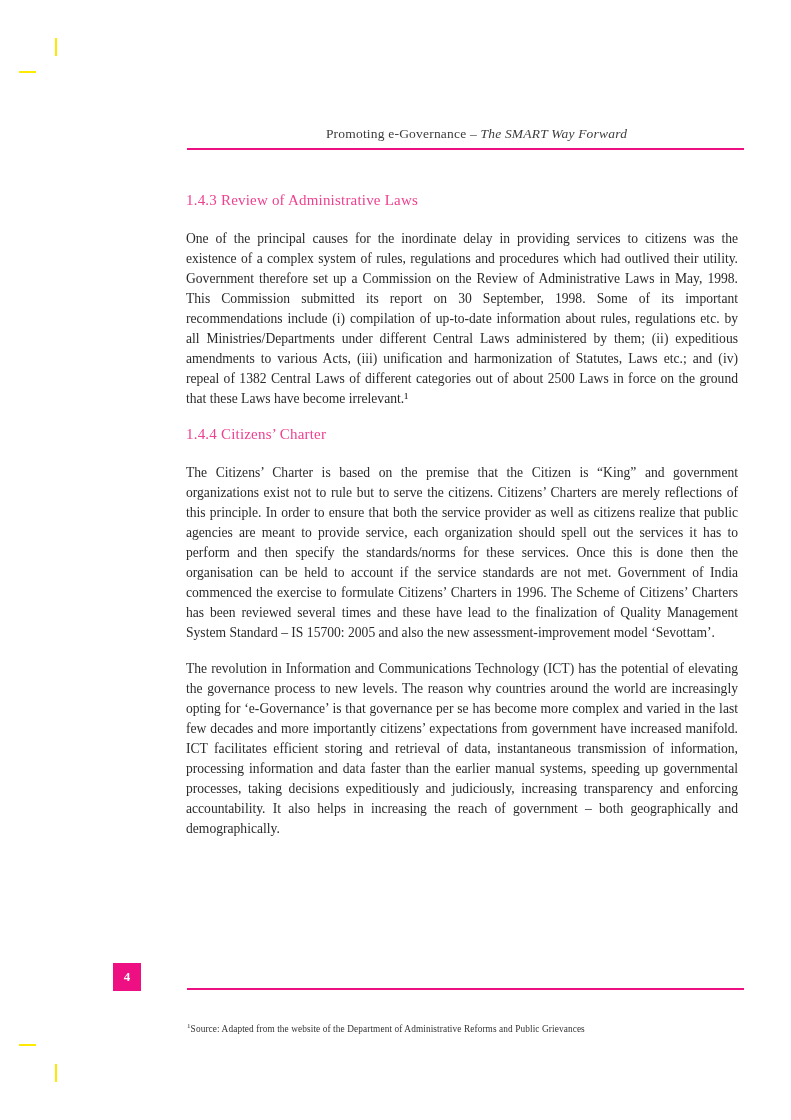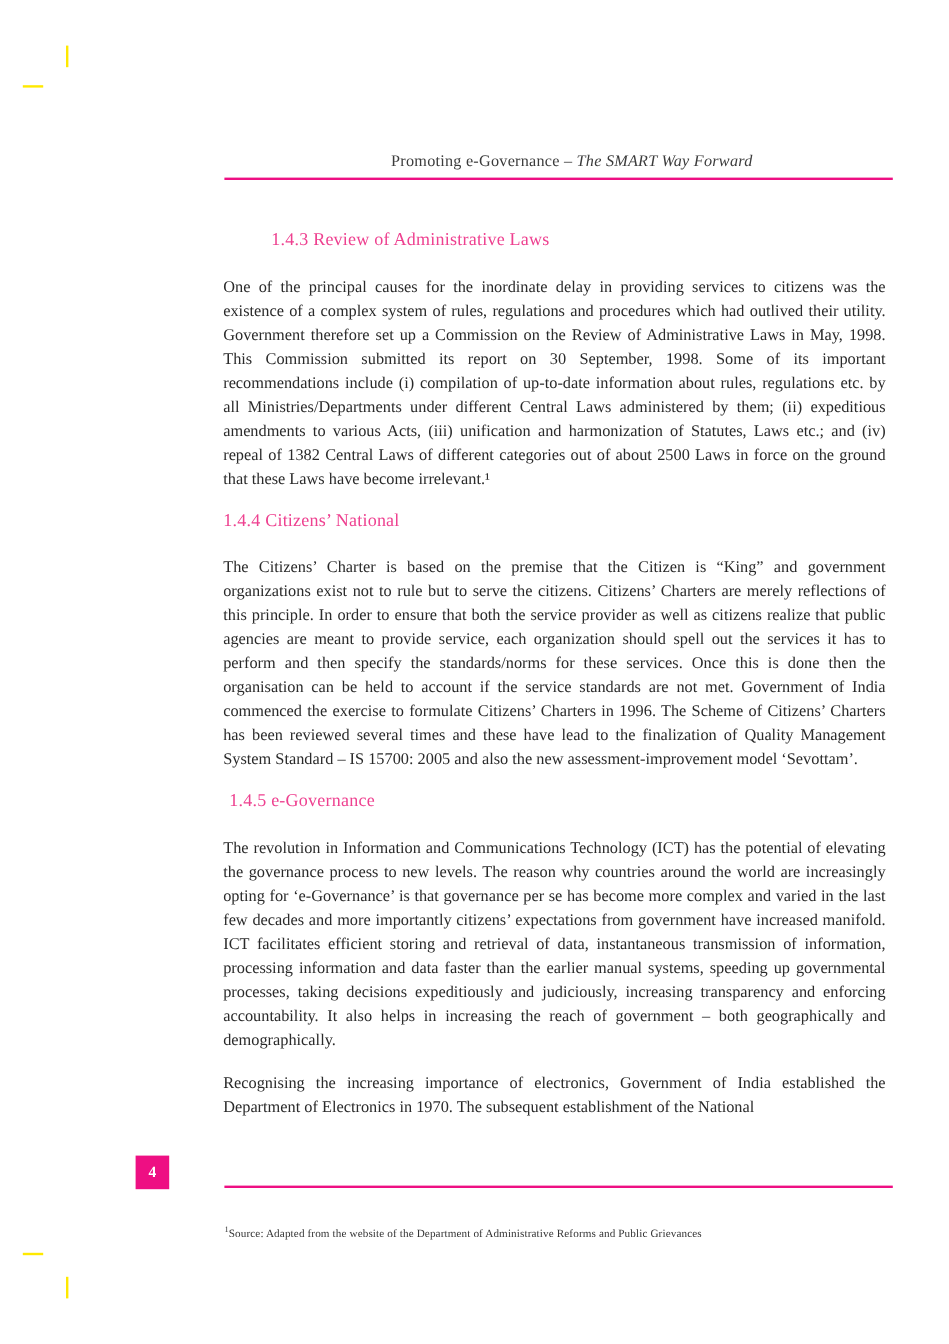--- a/index.html
+++ b/index.html
@@ -52,21 +52,21 @@
     position: absolute;
     left: 186px; top: 192px; width: 552px;
   }
   h3.section-heading {
     font-weight: 400;
     font-size: 15px;
     color: var(--heading);
     margin: 17px 0 20px 0;
     letter-spacing: 0.2px;
   }
-  .section:first-child h3.section-heading { margin-top: 0; margin-left: 40px; }
+  .section:first-child h3.section-heading { margin-top: 0; }
   h3.section-heading.indent { padding-left: 5px; }
   p.body-para {
     font-size: 13.6px;
     line-height: 20px;
     text-align: justify;
     margin: 0 0 16px 0;
     font-family: Liberation Serif, serif;
   }
   .section:last-child p.body-para:last-child { margin-bottom: 0; }
 
@@ -105,28 +105,26 @@
   <div class="rule header-rule"></div>
 
   <div class="content">
 
     <div class="section">
       <h3 class="section-heading">1.4.3 Review of Administrative Laws</h3>
       <p class="body-para">One of the principal causes for the inordinate delay in providing services to citizens was the existence of a complex system of rules, regulations and procedures which had outlived their utility. Government therefore set up a Commission on the Review of Administrative Laws in May, 1998. This Commission submitted its report on 30 September, 1998. Some of its important recommendations include (i) compilation of up-to-date information about rules, regulations etc. by all Ministries/Departments under different Central Laws administered by them; (ii) expeditious amendments to various Acts, (iii) unification and harmonization of Statutes, Laws etc.; and (iv) repeal of 1382 Central Laws of different categories out of about 2500 Laws in force on the ground that these Laws have become irrelevant.¹</p>
     </div>
 
     <div class="section">
-      <h3 class="section-heading">1.4.4 Citizens’ National</h3>
+      <h3 class="section-heading">1.4.4 Citizens’ Charter</h3>
       <p class="body-para">The Citizens’ Charter is based on the premise that the Citizen is “King” and government organizations exist not to rule but to serve the citizens. Citizens’ Charters are merely reflections of this principle. In order to ensure that both the service provider as well as citizens realize that public agencies are meant to provide service, each organization should spell out the services it has to perform and then specify the standards/norms for these services. Once this is done then the organisation can be held to account if the service standards are not met. Government of India commenced the exercise to formulate Citizens’ Charters in 1996. The Scheme of Citizens’ Charters has been reviewed several times and these have lead to the finalization of Quality Management System Standard – IS 15700: 2005 and also the new assessment-improvement model ‘Sevottam’.</p>
     </div>
 
     <div class="section">
-      <h3 class="section-heading indent">1.4.5 e-Governance</h3>
       <p class="body-para">The revolution in Information and Communications Technology (ICT) has the potential of elevating the governance process to new levels. The reason why countries around the world are increasingly opting for ‘e-Governance’ is that governance per se has become more complex and varied in the last few decades and more importantly citizens’ expectations from government have increased manifold. ICT facilitates efficient storing and retrieval of data, instantaneous transmission of information, processing information and data faster than the earlier manual systems, speeding up governmental processes, taking decisions expeditiously and judiciously, increasing transparency and enforcing accountability. It also helps in increasing the reach of government – both geographically and demographically.</p>
-      <p class="body-para">Recognising the increasing importance of electronics, Government of India established the Department of Electronics in 1970. The subsequent establishment of the National</p>
     </div>
 
   </div>
 
   <div class="page-number-badge">4</div>
   <div class="rule footer-rule"></div>
   <div class="footnote"><sup>1</sup><span>Source: Adapted from the website of the Department of Administrative Reforms and Public Grievances</span></div>
 
 </div>
 

